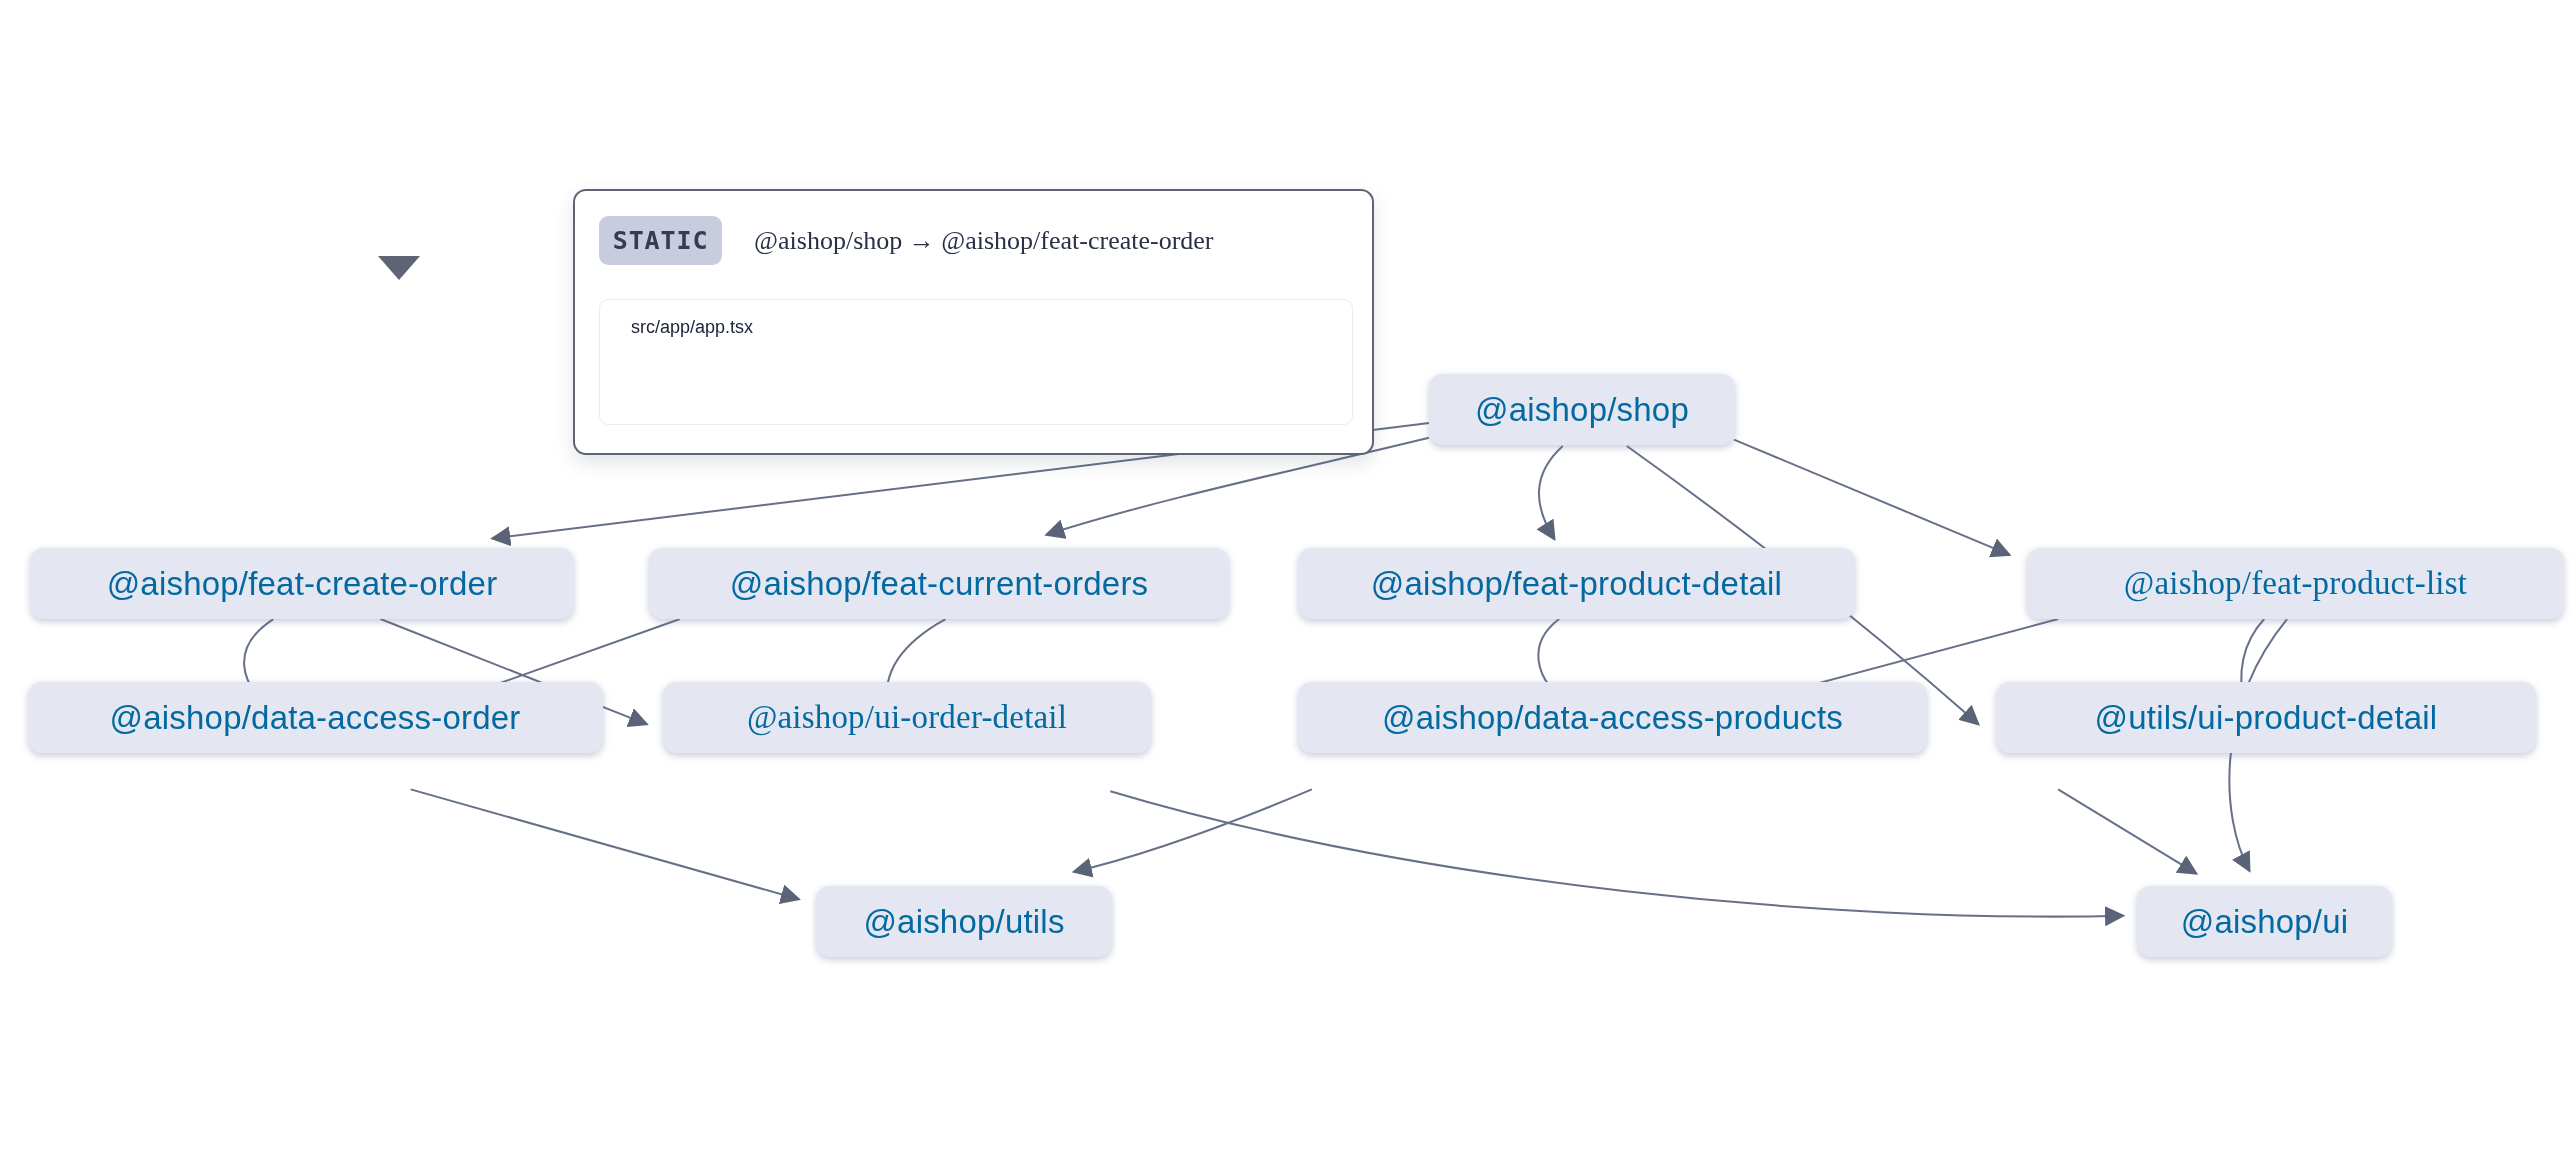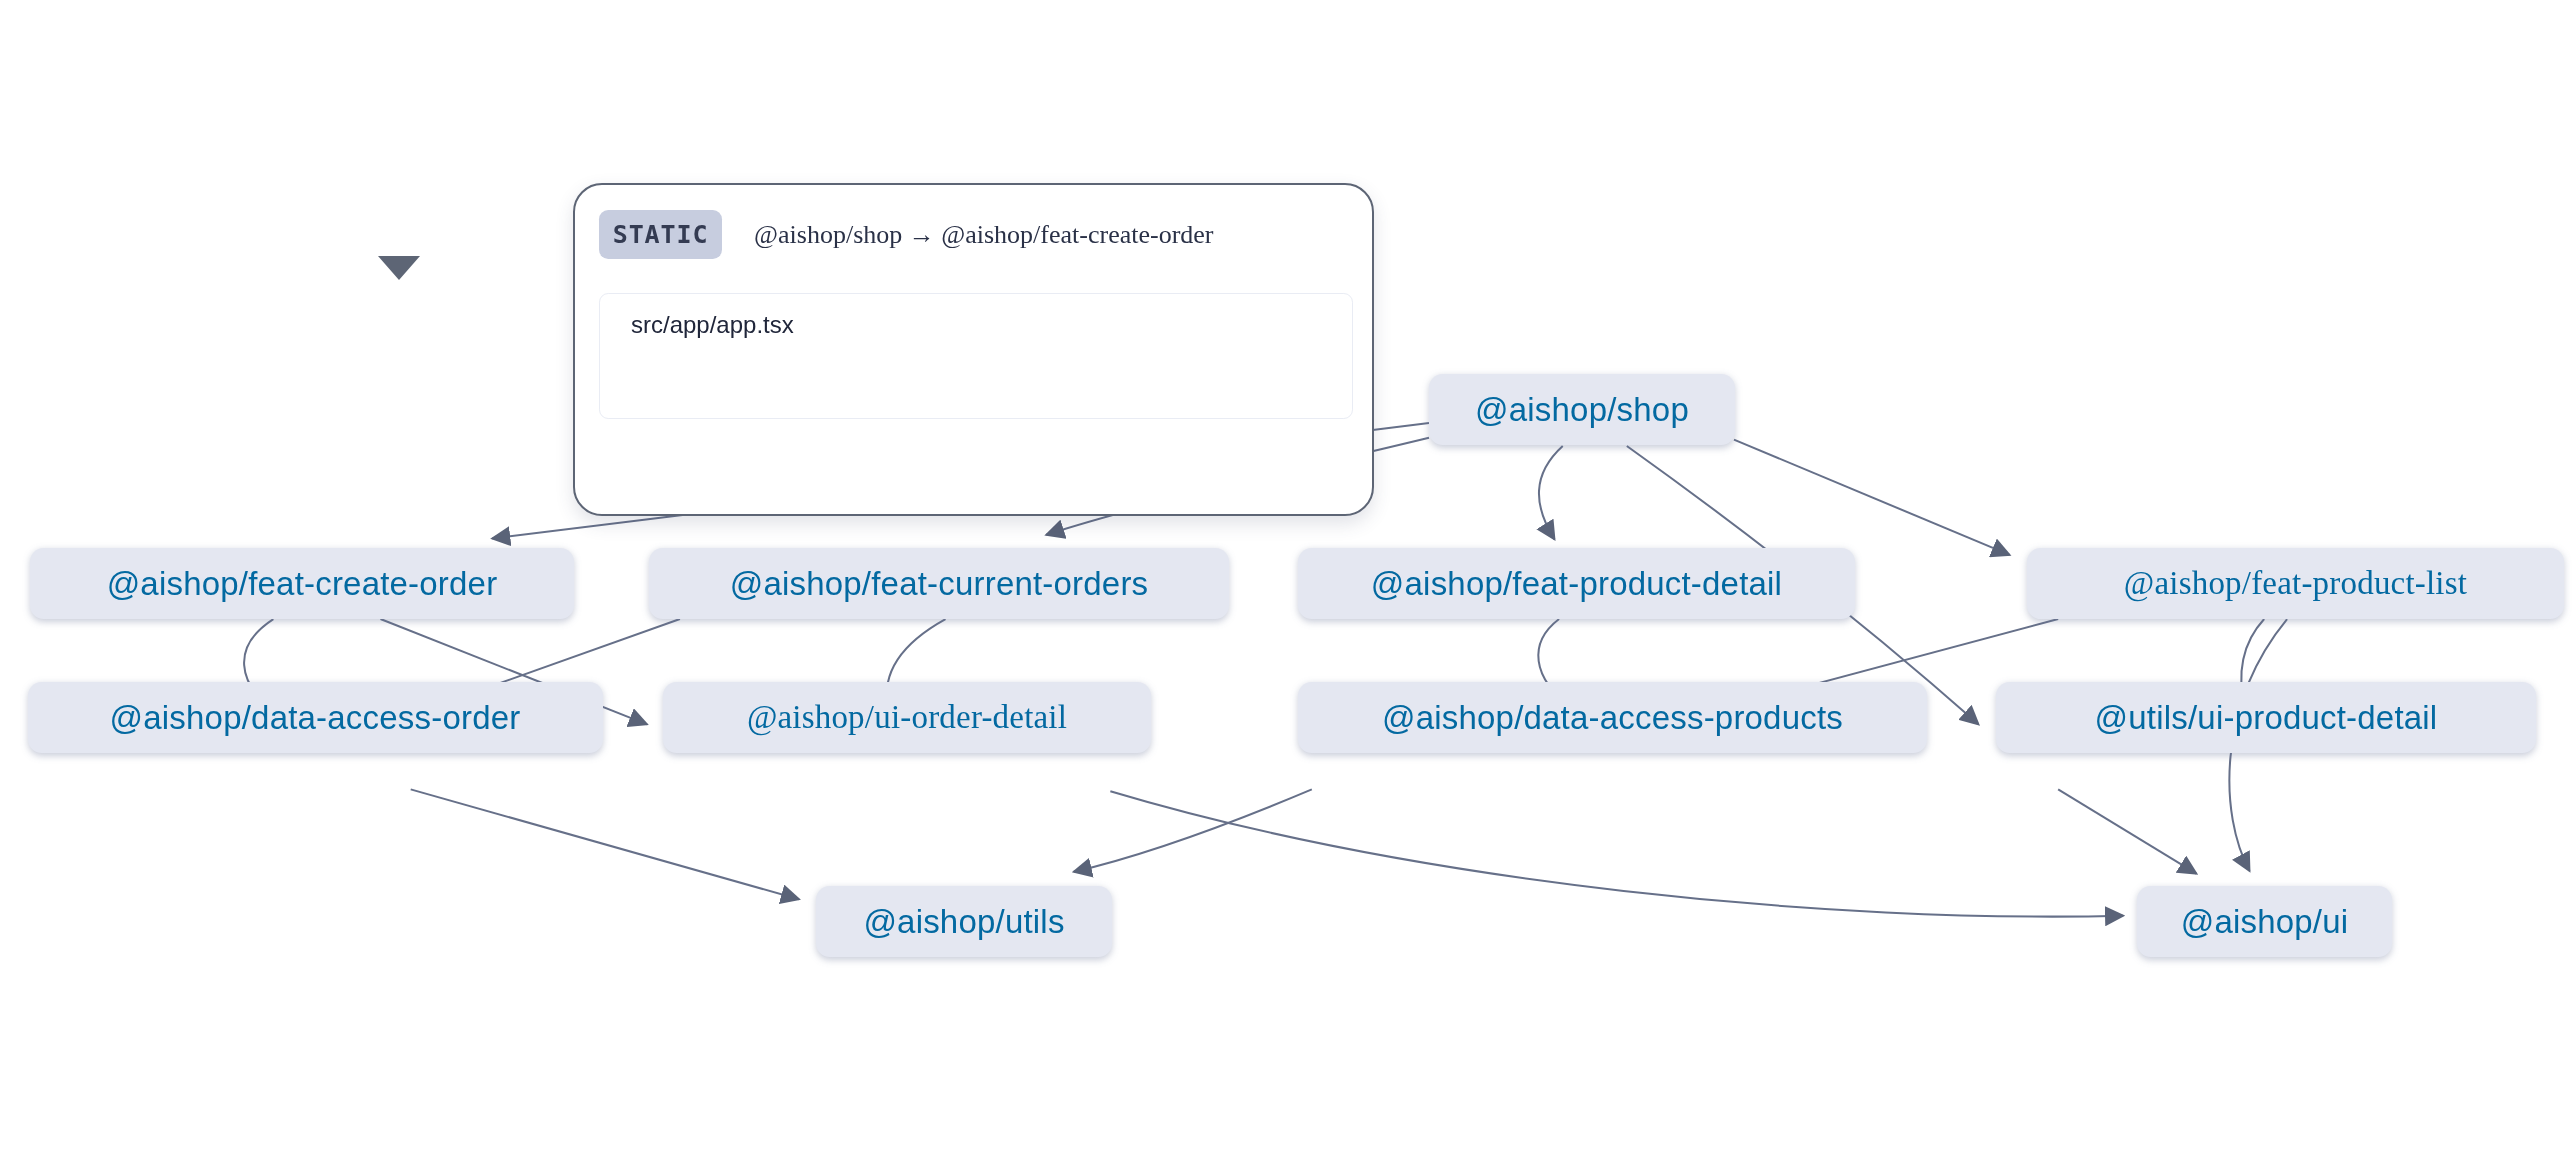--- a/index.html
+++ b/index.html
@@ -28,22 +28,22 @@
   #n-fpl {left:2027px;width:537px;font-family:Liberation Serif, serif;}
   #n-dao {left:27.5px;  width:575px;}
   #n-uod {left:663px; width:488px;font-family:Liberation Serif, serif;}
   #n-dap {left:1298px;width:629px;}
   #n-upd {left:1996px;width:540px;}
   #n-utils{left:816px;width:296px;}
   #n-ui  {left:2137px;width:255px;}
 
   
   .tooltip{
-    position:absolute;left:573px;top:183px;width:801px;height:333px;z-index:3;
-    background:#ffffff;border:2.7px solid #5d6575;border-radius:29px;
+    position:absolute;left:573px;top:189px;width:801px;height:266px;z-index:3;
+    background:#ffffff;border:2.7px solid #5d6575;border-radius:13px;
     box-shadow:0 7.3px 18.3px rgba(60,70,100,0.15);
     box-sizing:border-box;
   }
   .tooltip-caret{
     position:absolute;left:378px;top:256px;width:0;height:0;z-index:3;
     border-left:21px solid transparent;border-right:21px solid transparent;
     border-top:24px solid #5d6575;
   }
   .tt-header{
     display:flex;align-items:center;margin:25px 24px 0 24px;
@@ -62,21 +62,21 @@
     position:absolute;left:24px;right:19px;top:108px;height:126px;
     border:1.8px solid #e9ecf4;border-radius:9.2px;background:#ffffff;
     box-sizing:border-box;overflow:hidden;
   }
   .tt-files-header{
     background:#f7f8fc;border-bottom:1.8px solid #edeff6;
     padding:13.7px 0 12px 31px;
     font-size:22px;letter-spacing:2.3px;color:#68708a;
   }
   .tt-file-row{
-    padding:16.5px 0 0 31px;font-size:24px;color:#20263a;
+    padding:16.5px 0 0 31px;font-size:18px;color:#20263a;
   }
 </style>
 </head>
 <body>
 
 <svg id="edge-layer" width="2576" height="1163" viewBox="0 0 2812 1270">
   <defs>
     <marker id="arrow" viewBox="0 0 10 10" refX="9" refY="5" markerWidth="10" markerHeight="10" orient="auto-start-reverse">
       <path d="M0,0 L10,5 L0,10 z" fill="#5a6378"></path>
     </marker>

